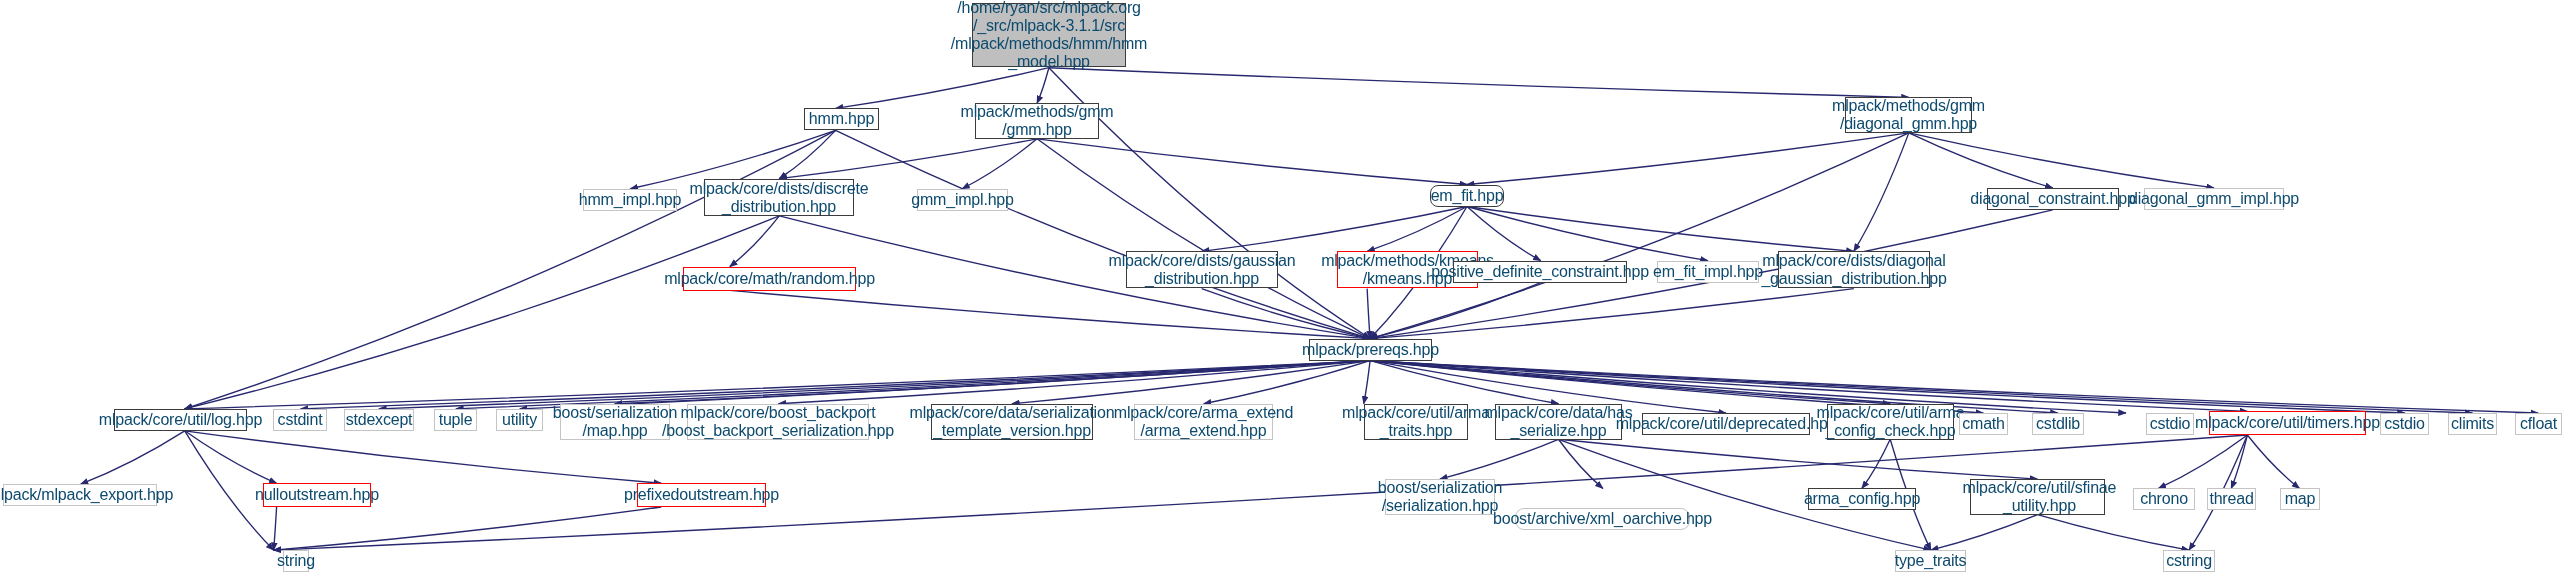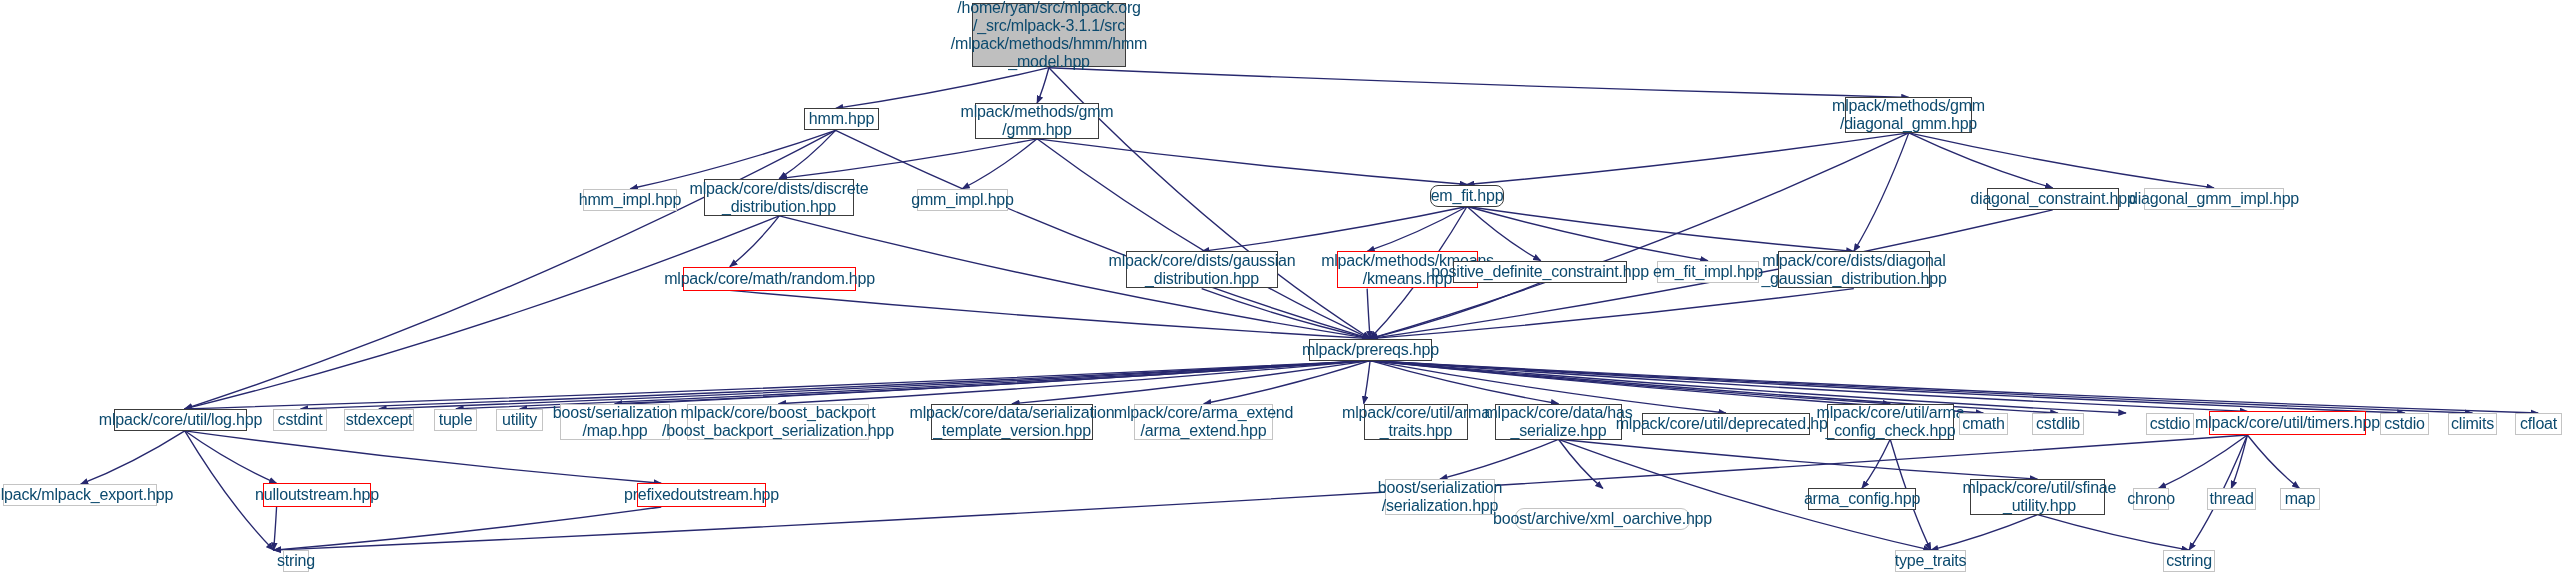--- a/index.html
+++ b/index.html
@@ -172,21 +172,21 @@
       <div class="node " style="left: 2515px; top: 413px; width: 47px; height: 22px;">cfloat</div>
       <div class="node " style="left: 3.4px; top: 484px; width: 154px; height: 22px;">mlpack/mlpack_export.hpp</div>
       <div class="node red" style="left: 223px; top: 483px; width: 108px; height: 24px;">nulloutstream.hpp</div>
       <div class="node red" style="left: 597px; top: 483px; width: 129px; height: 24px;">prefixedoutstream.hpp</div>
       <div class="node " style="left: 1385px; top: 479px; width: 110px; height: 36px;">boost/serialization
 /serialization.hpp</div>
       <div class="node " style="left: 1515px; top: 508px; width: 175px; height: 22px; border-radius: 9px;">boost/archive/xml_oarchive.hpp</div>
       <div class="node thick" style="left: 1808px; top: 488px; width: 108px; height: 22px;">arma_config.hpp</div>
       <div class="node thick" style="left: 1970px; top: 479px; width: 135px; height: 36px; padding-left: 8px;">mlpack/core/util/sfinae
 _utility.hpp</div>
-      <div class="node " style="left: 2133px; top: 488px; width: 36px; height: 22px;">chrono</div>
+      <div class="node " style="left: 2133px; top: 488px; width: 62px; height: 22px;">chrono</div>
       <div class="node " style="left: 2207px; top: 488px; width: 49px; height: 22px;">thread</div>
       <div class="node " style="left: 2280px; top: 488px; width: 40px; height: 22px;">map</div>
       <div class="node " style="left: 251px; top: 550px; width: 26px; height: 22px; margin-left: 32px;">string</div>
       <div class="node " style="left: 1895px; top: 550px; width: 71px; height: 22px;">type_traits</div>
       <div class="node " style="left: 2163px; top: 550px; width: 52px; height: 22px;">cstring</div>
     </div>
 </div>
 
 
 </body></html>

